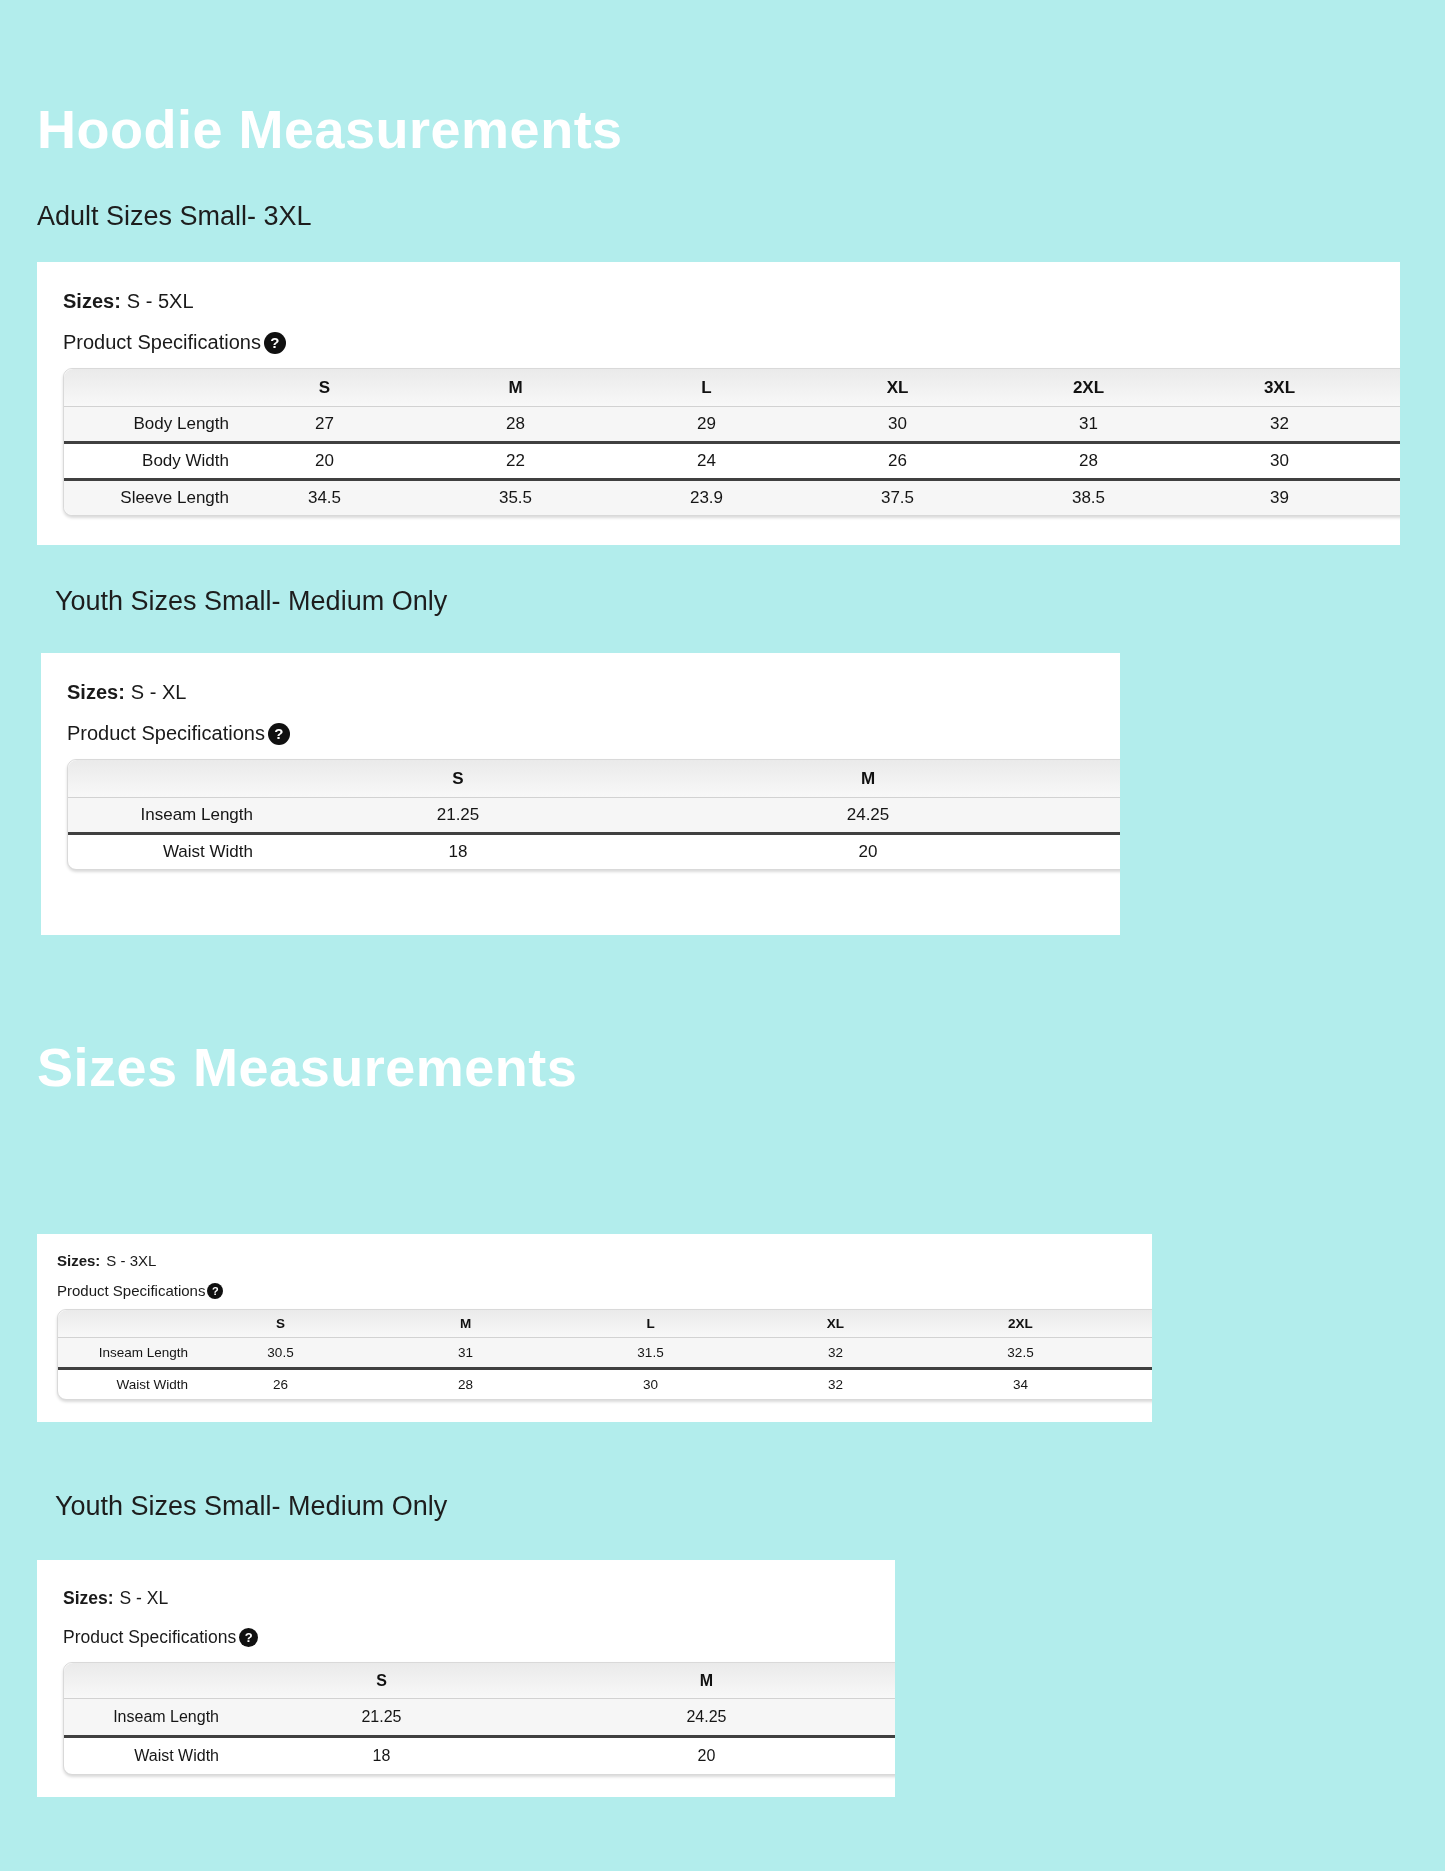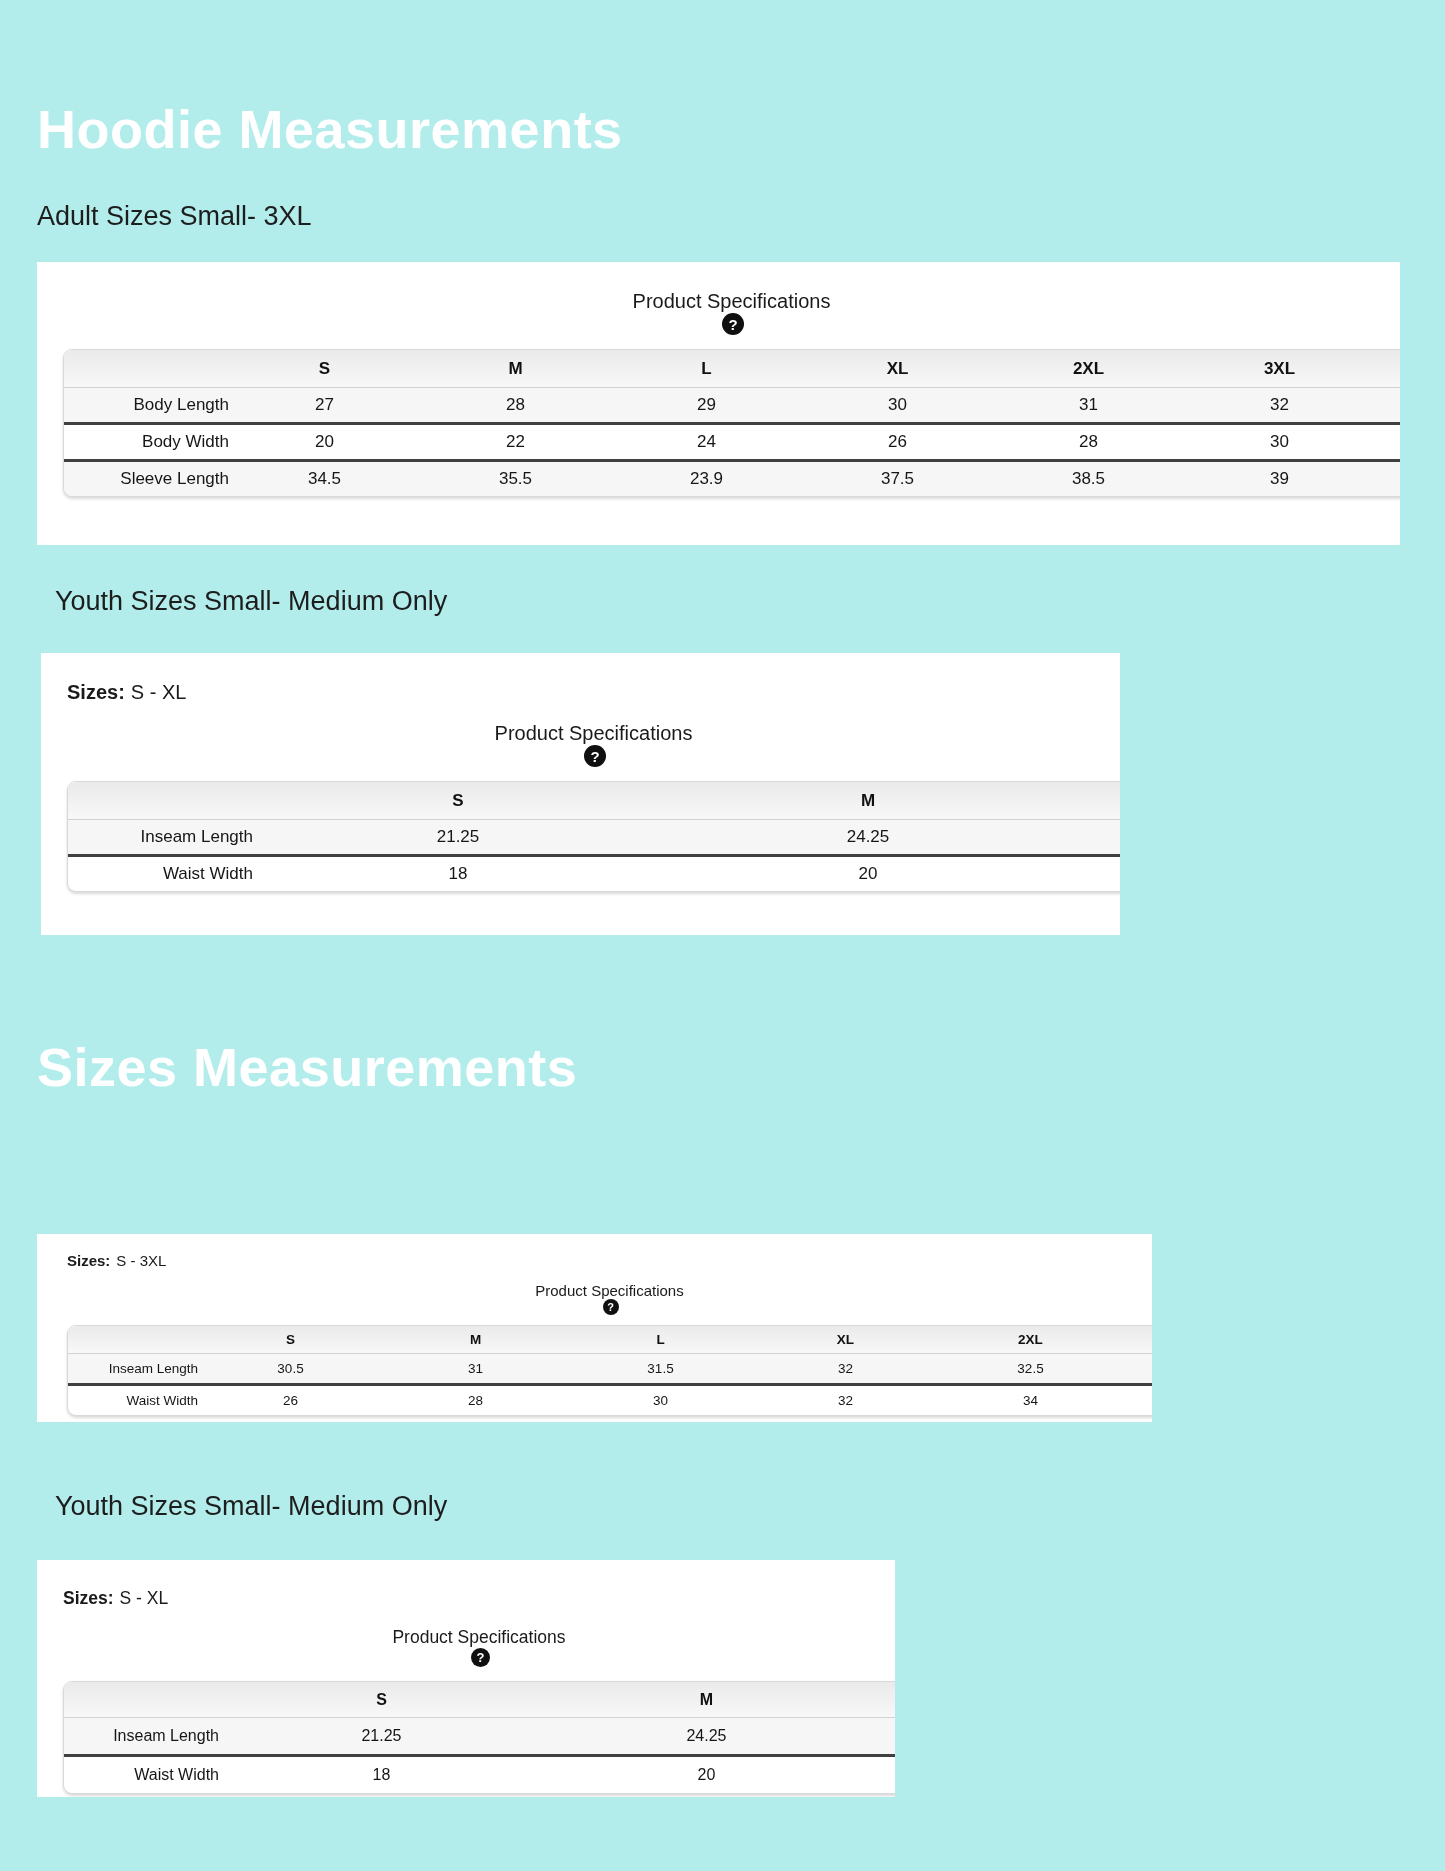--- a/index.html
+++ b/index.html
@@ -21,31 +21,31 @@
   #hoodie-adult-sub{left:37px;top:200px;}
   #hoodie-youth-sub{left:55px;top:585px;}
   #pants-adult-sub{left:37px;top:1243px;}
   #pants-youth-sub{left:55px;top:1490px;}
 
   .card{
     position:absolute;background:#ffffff;overflow:hidden;box-sizing:border-box;
   }
   #card-hoodie-adult{left:37px;top:262px;width:1363px;height:283px;padding:28px 0 0 26px;}
   #card-hoodie-youth{left:41px;top:653px;width:1079px;height:282px;padding:28px 0 0 26px;}
-  #card-pants-adult{left:37px;top:1234px;width:1115px;height:188px;padding:18px 0 0 30px;}
+  #card-pants-adult{left:37px;top:1234px;width:1115px;height:188px;padding:18px 0 0 20px;}
   #card-pants-youth{left:37px;top:1560px;width:858px;height:237px;padding:28px 0 0 26px;}
 
   .card-lg{font-size:20px;}
   .card-md{font-size:17.5px;}
   .card-sm{font-size:15px;}
 
   .sizes-line{margin:0 0 18px;}
   .sizes-line .lbl{font-weight:700;}
   .sizes-line .val{margin-left:6px;}
-  .spec-line{margin:0 0 14px;display:flex;align-items:center;flex-direction:column;}
+  .spec-line{margin:0 0 14px;display:flex;align-items:center;}
   .card-sm .sizes-line{margin:0 0 13px;}
   .card-sm .spec-line{margin:0 0 10px;}
 
   .help-icon{
     display:inline-flex;align-items:center;justify-content:center;
     width:22px;height:22px;border-radius:50%;
     background:#101010;color:#ffffff;font-weight:700;font-size:15px;
     margin-left:3px;flex:0 0 auto;
   }
   .card-sm .help-icon{width:16px;height:16px;font-size:11px;margin-left:2px;}
@@ -85,20 +85,23 @@
   #table-pants-youth{width:1200px;}
 </style>
 </head>
 <body>
 
 <h1 class="page-title" id="hoodie-title">Hoodie Measurements</h1>
 
 <p class="section-sub" id="hoodie-adult-sub">Adult Sizes Small- 3XL</p>
 
 <div class="card card-lg" id="card-hoodie-adult">
+  <p class="sizes-line">
+    <span class="lbl">Sizes:</span><span class="val">S - 5XL</span>
+  </p>
   <p class="spec-line">
     <span>Product Specifications</span>
     <span class="help-icon">?</span>
   </p>
   <table class="spec-table" id="table-hoodie-adult">
     <colgroup>
         <col style="width:165px">
         <col style="width:191px">
         <col style="width:191px">
         <col style="width:191px">

